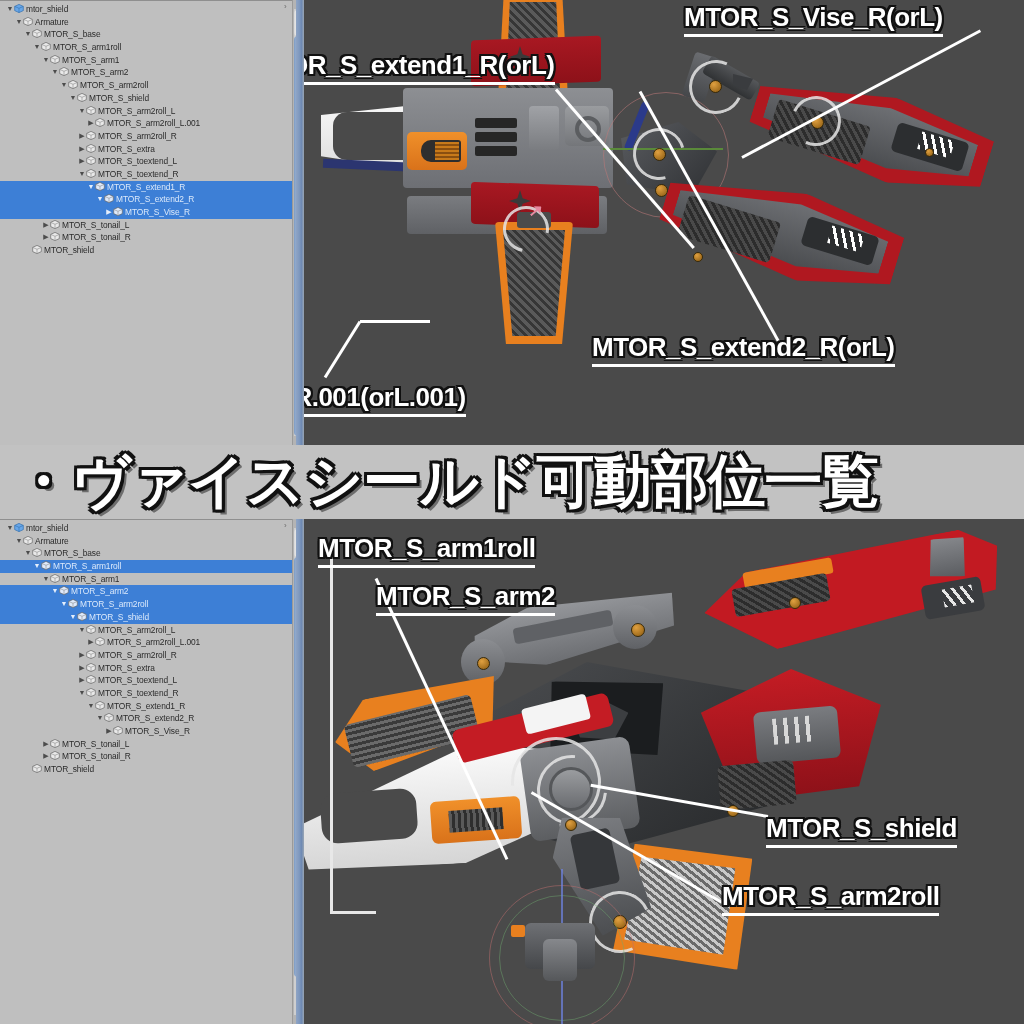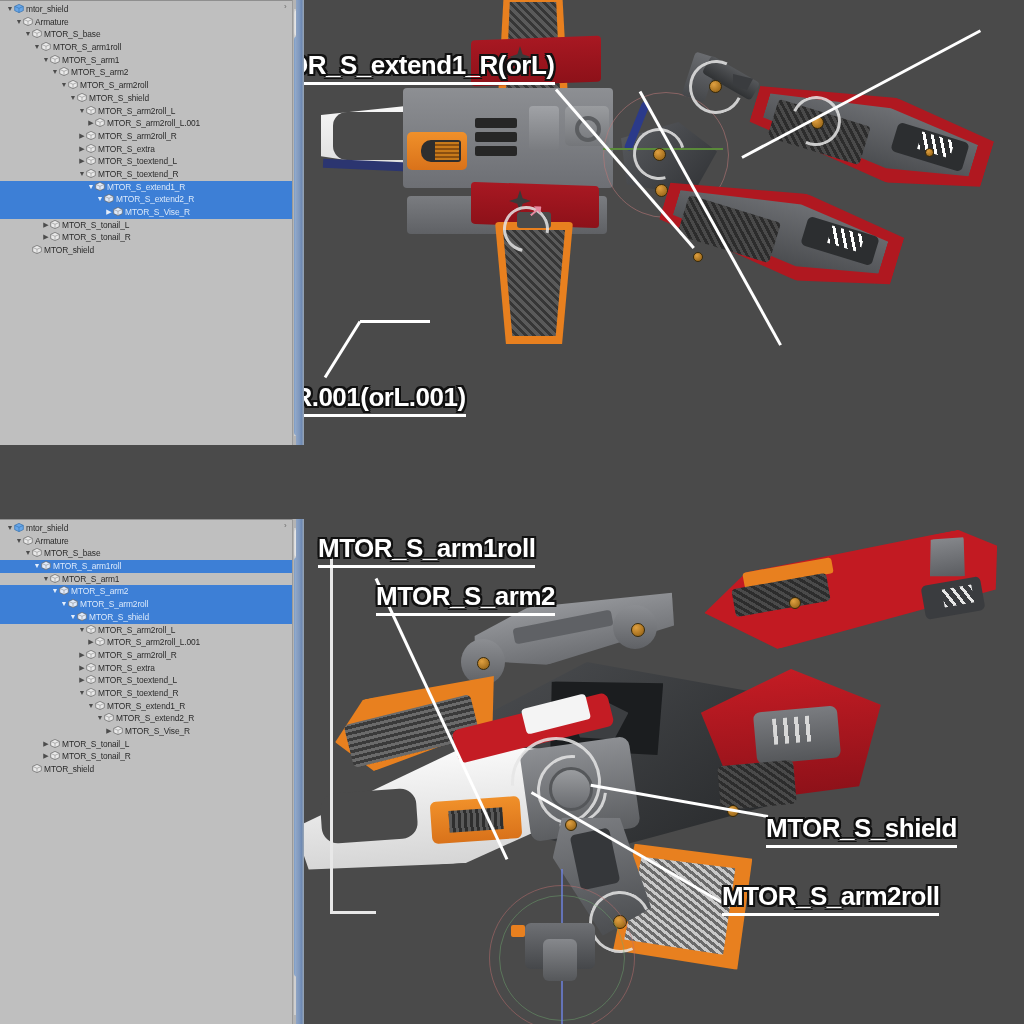--- a/index.html
+++ b/index.html
@@ -260,23 +260,28 @@
     <div class="leader" style="left:640px; top:90px; width:290px; transform:rotate(61deg);"></div>
     <div class="leader" style="left:360px; top:320px; width:70px; transform:rotate(0deg);"></div>
     <div class="leader" style="left:360px; top:320px; width:66px; transform:rotate(122deg);"></div>
 
     <div class="anno" style="left:252px; top:50px;">
       <div class="txt">MTOR_S_extend1_R(orL)</div>
       <div class="rule"></div>
     </div>
 
     <div class="anno" style="left:684px; top:2px;">
-      <div class="rule"></div>
-    </div>
-
+      <div class="txt">MTOR_S_Vise_R(orL)</div>
+      <div class="rule"></div>
+    </div>
+
+    <div class="anno" style="left:592px; top:332px;">
+      <div class="txt">MTOR_S_extend2_R(orL)</div>
+      <div class="rule"></div>
+    </div>
 
     <div class="anno" style="left:62px; top:382px;">
       <div class="txt">MTOR_S_arm2roll_R.001(orL.001)</div>
       <div class="rule"></div>
     </div>
 
     <div class="outliner">
       <div class="outliner-hdrline"></div>
       <div class="tree" id="tree-top" style="top:3px;">
           <div class="row"><span style="display:inline-block;width:6px"></span><span class="tri">▼</span><span class="ic"><svg width="10" height="9" viewBox="0 0 10 9">
@@ -367,20 +372,23 @@
           </div>
         <div class="sb-track"></div>
         <div class="sb-thumb white" style="top:10px; height:26px;"></div>
         <div class="sb-thumb" style="top:36px; height:400px;"></div>
       </div>
     </div>
 
     <div class="divider" style="left:296px;"></div>
   </div>
 
+  <div class="banner" style="top:445px; height:74px;">
+    <div class="btxt">・ヴァイスシールド可動部位一覧</div>
+  </div>
 
   <div class="section" id="sec-bot" style="top:519px; height:505px;">
 
     <div class="viewport" id="vp-bot" style="left:303px; width:721px;">
 
       <div class="piece" style="left:400px; top:30px; width:300px; height:86px;
         background:#c21a22; border-radius:9px; transform:rotate(-10deg);
         clip-path:polygon(0 44%,16% 6%,88% 0,100% 26%,97% 76%,22% 100%);"></div>
       <div class="piece" style="left:440px; top:46px; width:90px; height:16px;
         background:#e8801f; border-radius:3px; transform:rotate(-10deg);"></div>

